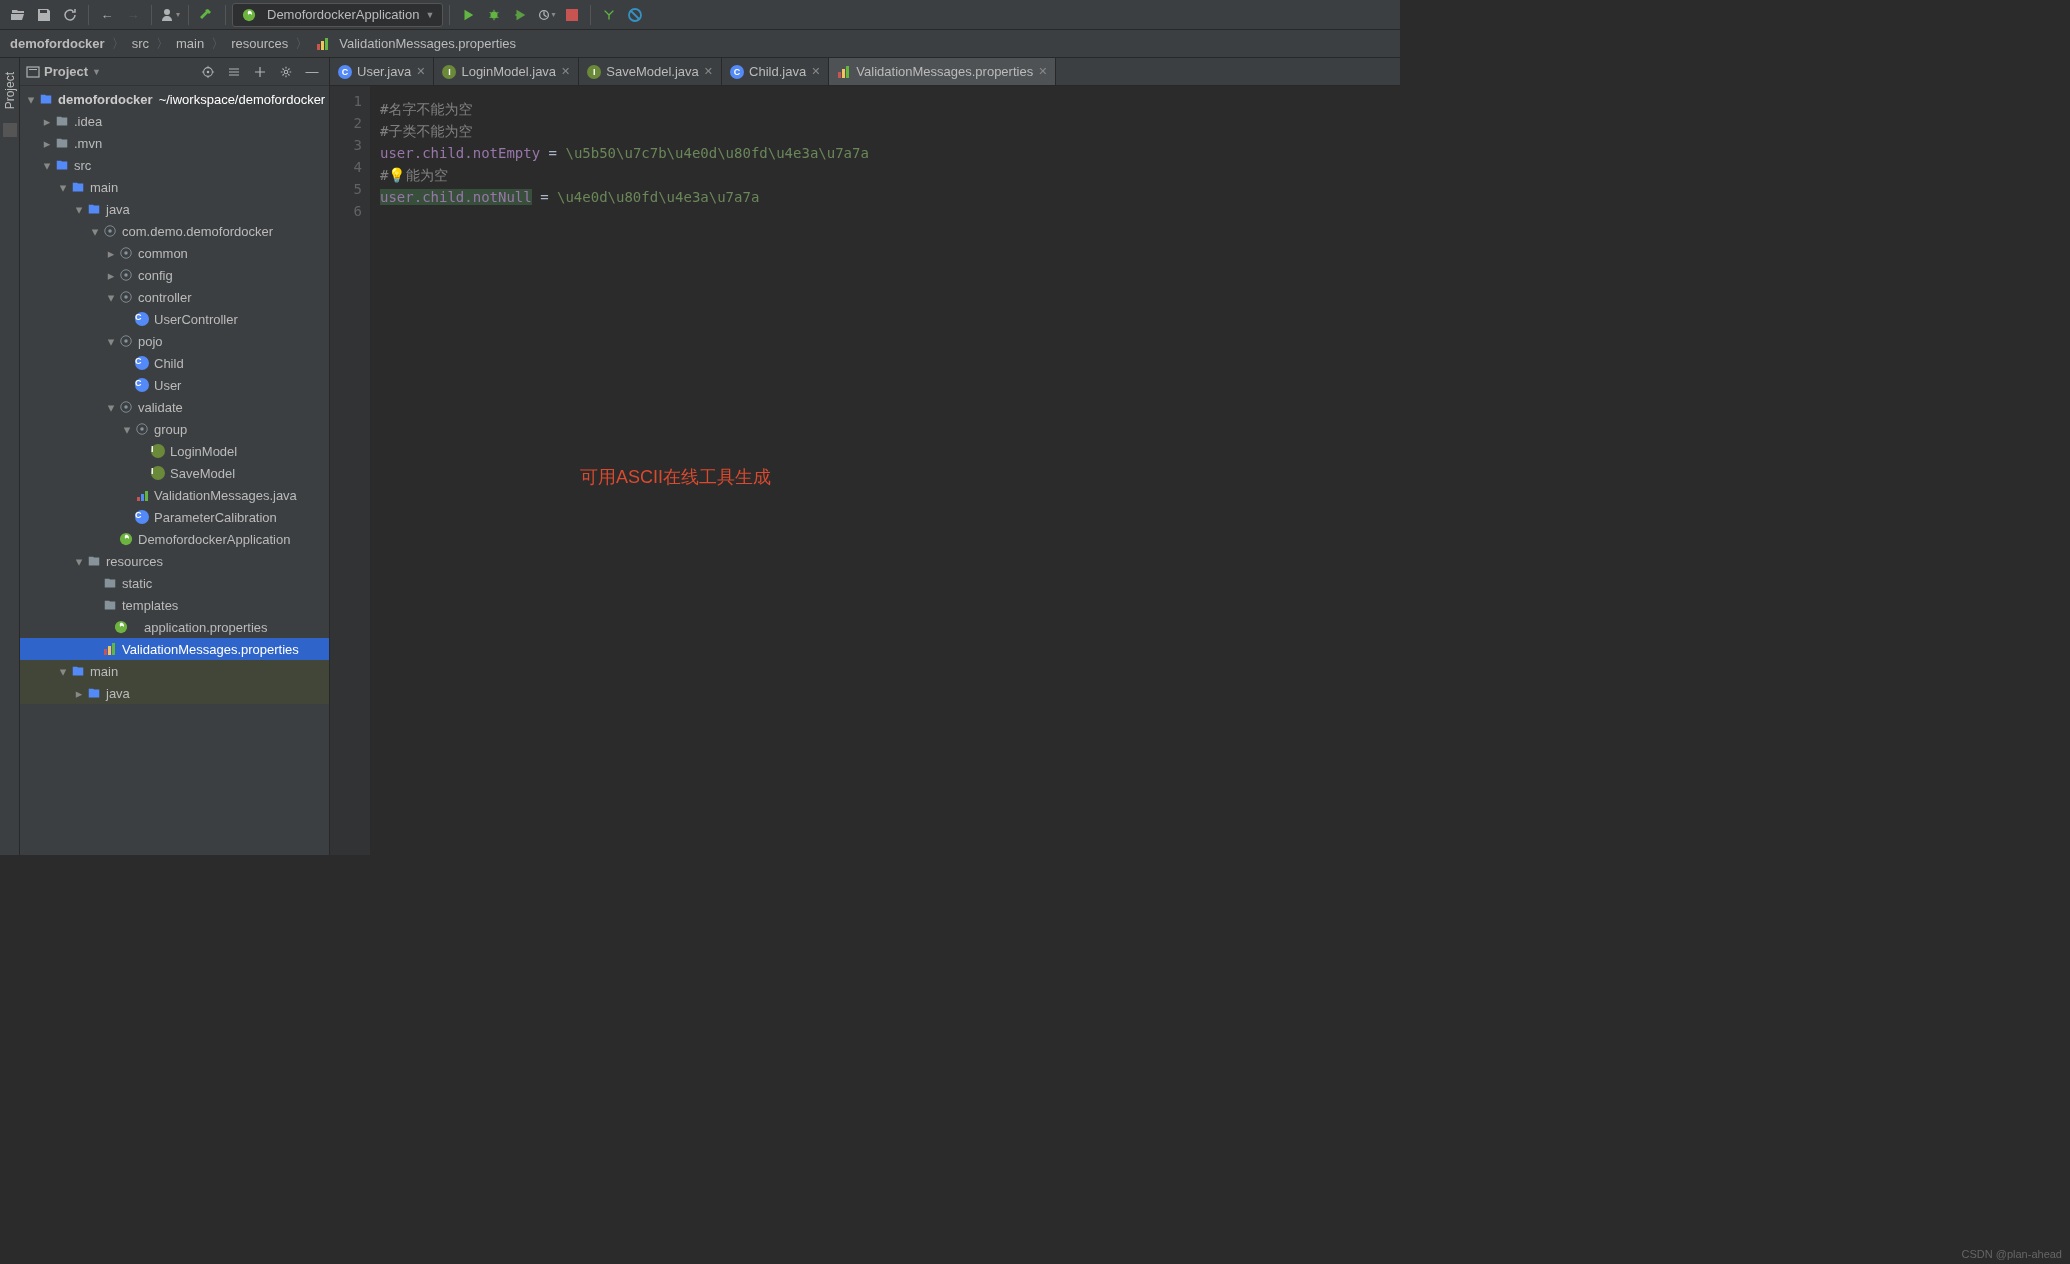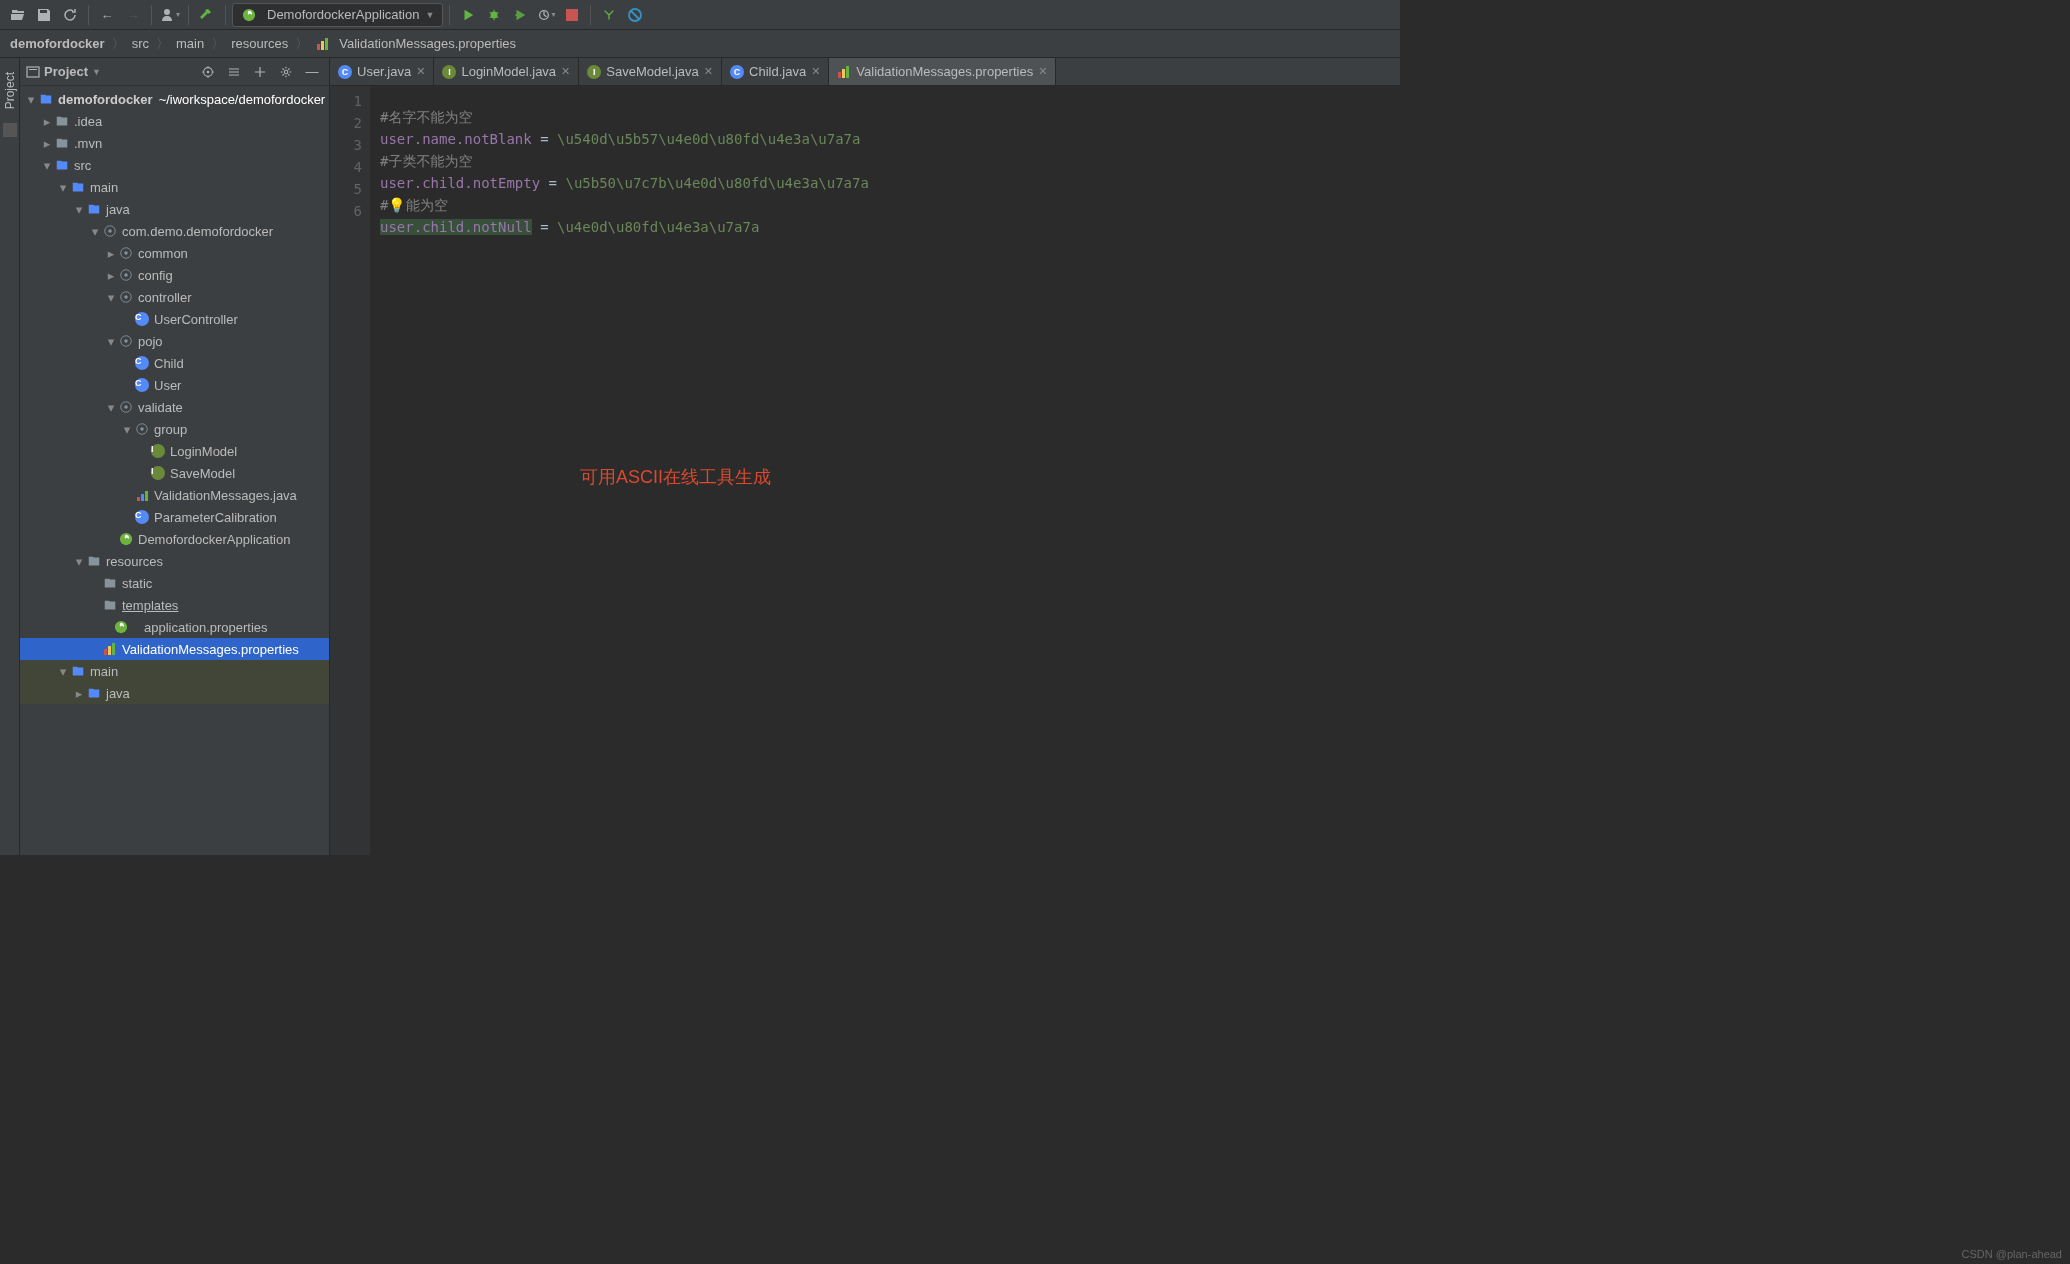--- a/index.html
+++ b/index.html
@@ -31,21 +31,21 @@
 .ic-int { background: #4a8a3a; color: #fff; border-radius: 50%; width: 14px; height: 14px; font-size: 9px; font-weight: bold; }
 .ic-spring { color: #6db33f; }
 .path-muted { color: #ffffff; margin-left: 6px; text-align: center; }
 .editor { flex: 1; display: flex; flex-direction: column; background: #2b2b2b; }
 .tabs { display: flex; height: 28px; background: #3c3f41; border-bottom: 1px solid #282828; }
 .tab { display: flex; align-items: center; padding: 0 8px; gap: 5px; border-right: 1px solid #282828; cursor: pointer; font-size: 13px; }
 .tab.active { background: #4e5254; }
 .tab .close { color: #888; font-size: 11px; cursor: pointer; }
 .code-area { flex: 1; display: flex; position: relative; font-family: "Menlo", "Consolas", monospace; font-size: 14px; }
 .gutter { width: 40px; background: #313335; color: #606366; text-align: right; padding: 4px 8px 4px 0; line-height: 22px; }
-.code { flex: 1; padding: 20px 10px; line-height: 22px; position: relative; }
+.code { flex: 1; padding: 12px 10px; line-height: 22px; position: relative; }
 .code-line { white-space: pre; }
 .c-comment { color: #808080; }
 .c-key { color: #9876aa; }
 .c-eq { color: #a9b7c6; }
 .c-val { color: #6a8759; }
 .c-hl { background: #38503b; }
 .bulb { color: #ffc66d; }
 .overlay-text { position: absolute; color: #d94a2f; font-size: 18px; font-family: sans-serif; }
 .watermark { position: absolute; bottom: 4px; right: 8px; color: #666; font-size: 11px; }
 svg { display: block; }
@@ -403,21 +403,21 @@
         </div>
         <div class="tree-item" style="padding-left: 68px;">
           <span class="tw"></span>
           <span class="ic ic-folder">
             <svg width="14" height="14" viewBox="0 0 16 16">
               <path fill="currentColor" d="M2 3h5l1 1h6v9H2z"></path>
             </svg>
           </span>
           <span>static</span>
         </div>
-        <div class="tree-item" style="padding-left: 68px; text-decoration: underline;">
+        <div class="tree-item" style="padding-left: 68px;">
           <span class="tw"></span>
           <span class="ic ic-folder">
             <svg width="14" height="14" viewBox="0 0 16 16">
               <path fill="currentColor" d="M2 3h5l1 1h6v9H2z"></path>
             </svg>
           </span>
           <span>templates</span>
         </div>
         <div class="tree-item" style="padding-left: 68px; gap: 11px;">
           <span class="tw"></span>
@@ -497,21 +497,20 @@
       <div class="gutter" id="gutter">
           <div>1</div>
           <div>2</div>
           <div>3</div>
           <div>4</div>
           <div>5</div>
           <div>6</div>
         </div>
       <div class="code" id="code">
         <div class="code-line"><span class="c-comment">#名字不能为空</span></div>
-          <div class="code-line"><span class="c-key">user.name.notBlank</span><span class="c-eq"> = </span><span class="c-val">\u540d\u5b57\u4e0d\u80fd\u4e3a\u7a7a</span></div>
           <div class="code-line"><span class="c-comment">#子类不能为空</span></div>
           <div class="code-line"><span class="c-key">user.child.notEmpty</span><span class="c-eq"> = </span><span class="c-val">\u5b50\u7c7b\u4e0d\u80fd\u4e3a\u7a7a</span></div>
           <div class="code-line"><span class="c-comment">#</span><span class="bulb">💡</span><span class="c-comment">能为空</span></div>
           <div class="code-line"><span class="c-key c-hl">user.child.notNull</span><span class="c-eq"> = </span><span class="c-val">\u4e0d\u80fd\u4e3a\u7a7a</span></div>
           <div class="overlay-text" style="top:380px;left:210px">可用ASCII在线工具生成</div>
       </div>
     </div>
   </div>
 </div>
 

